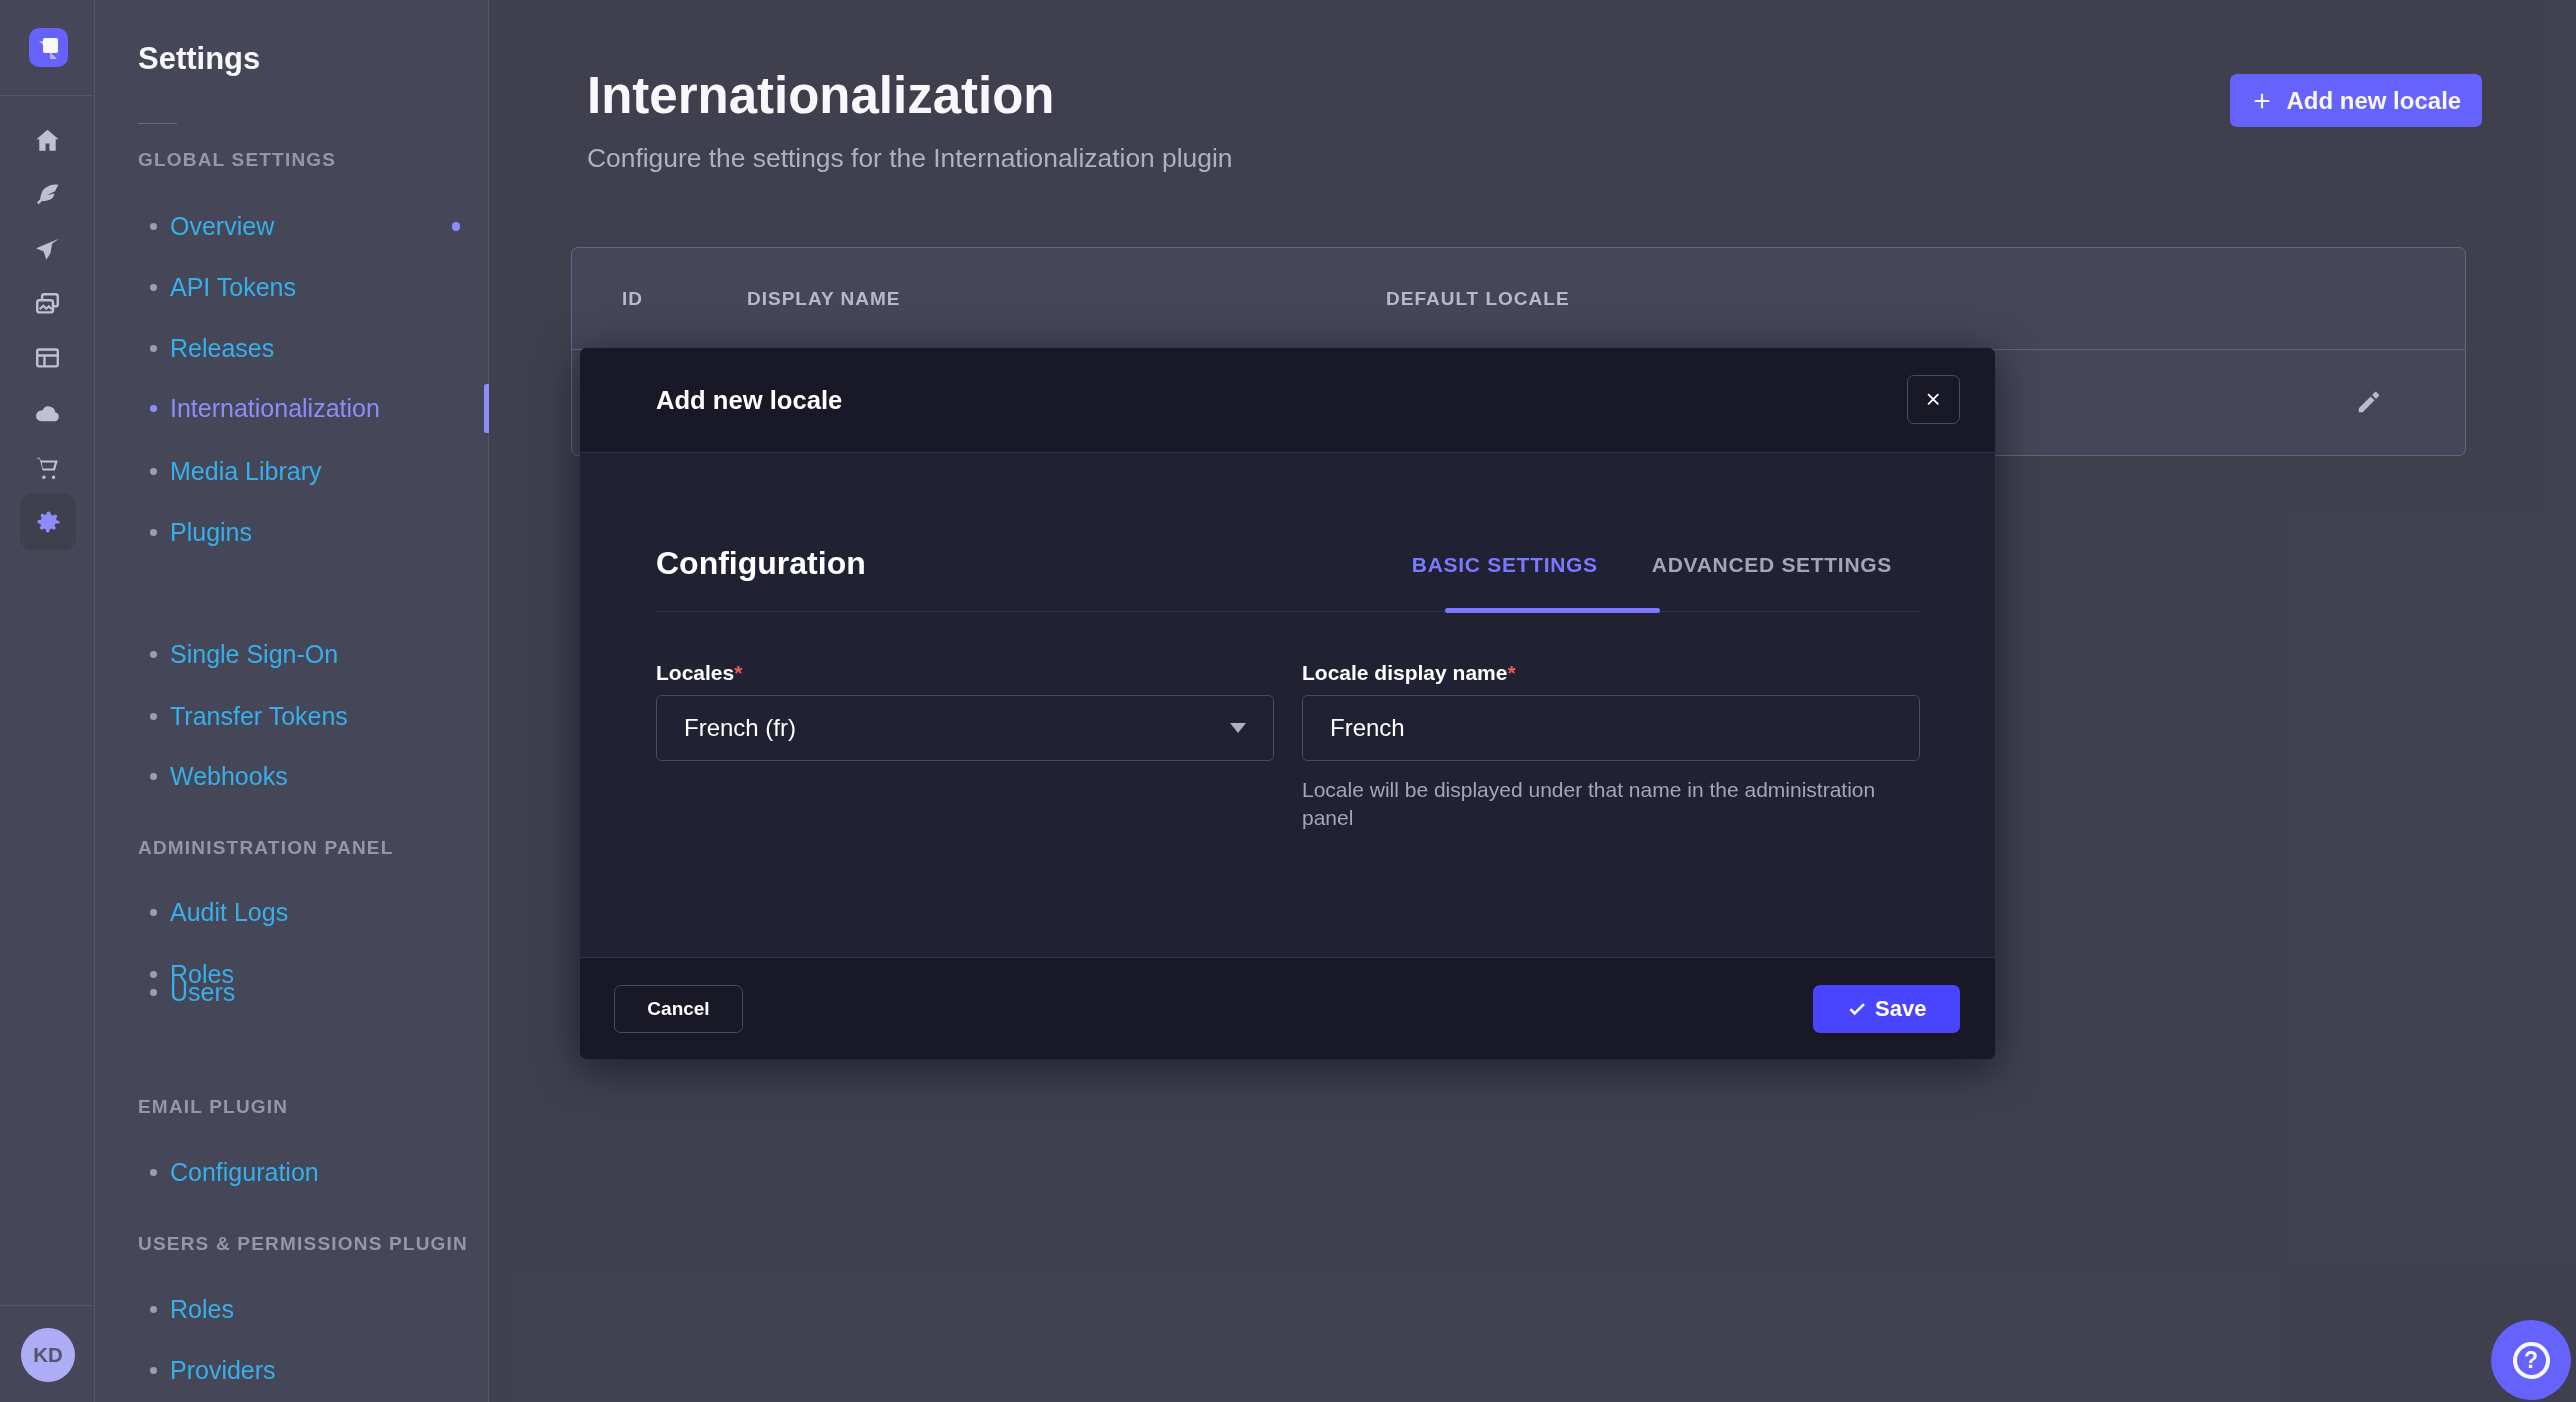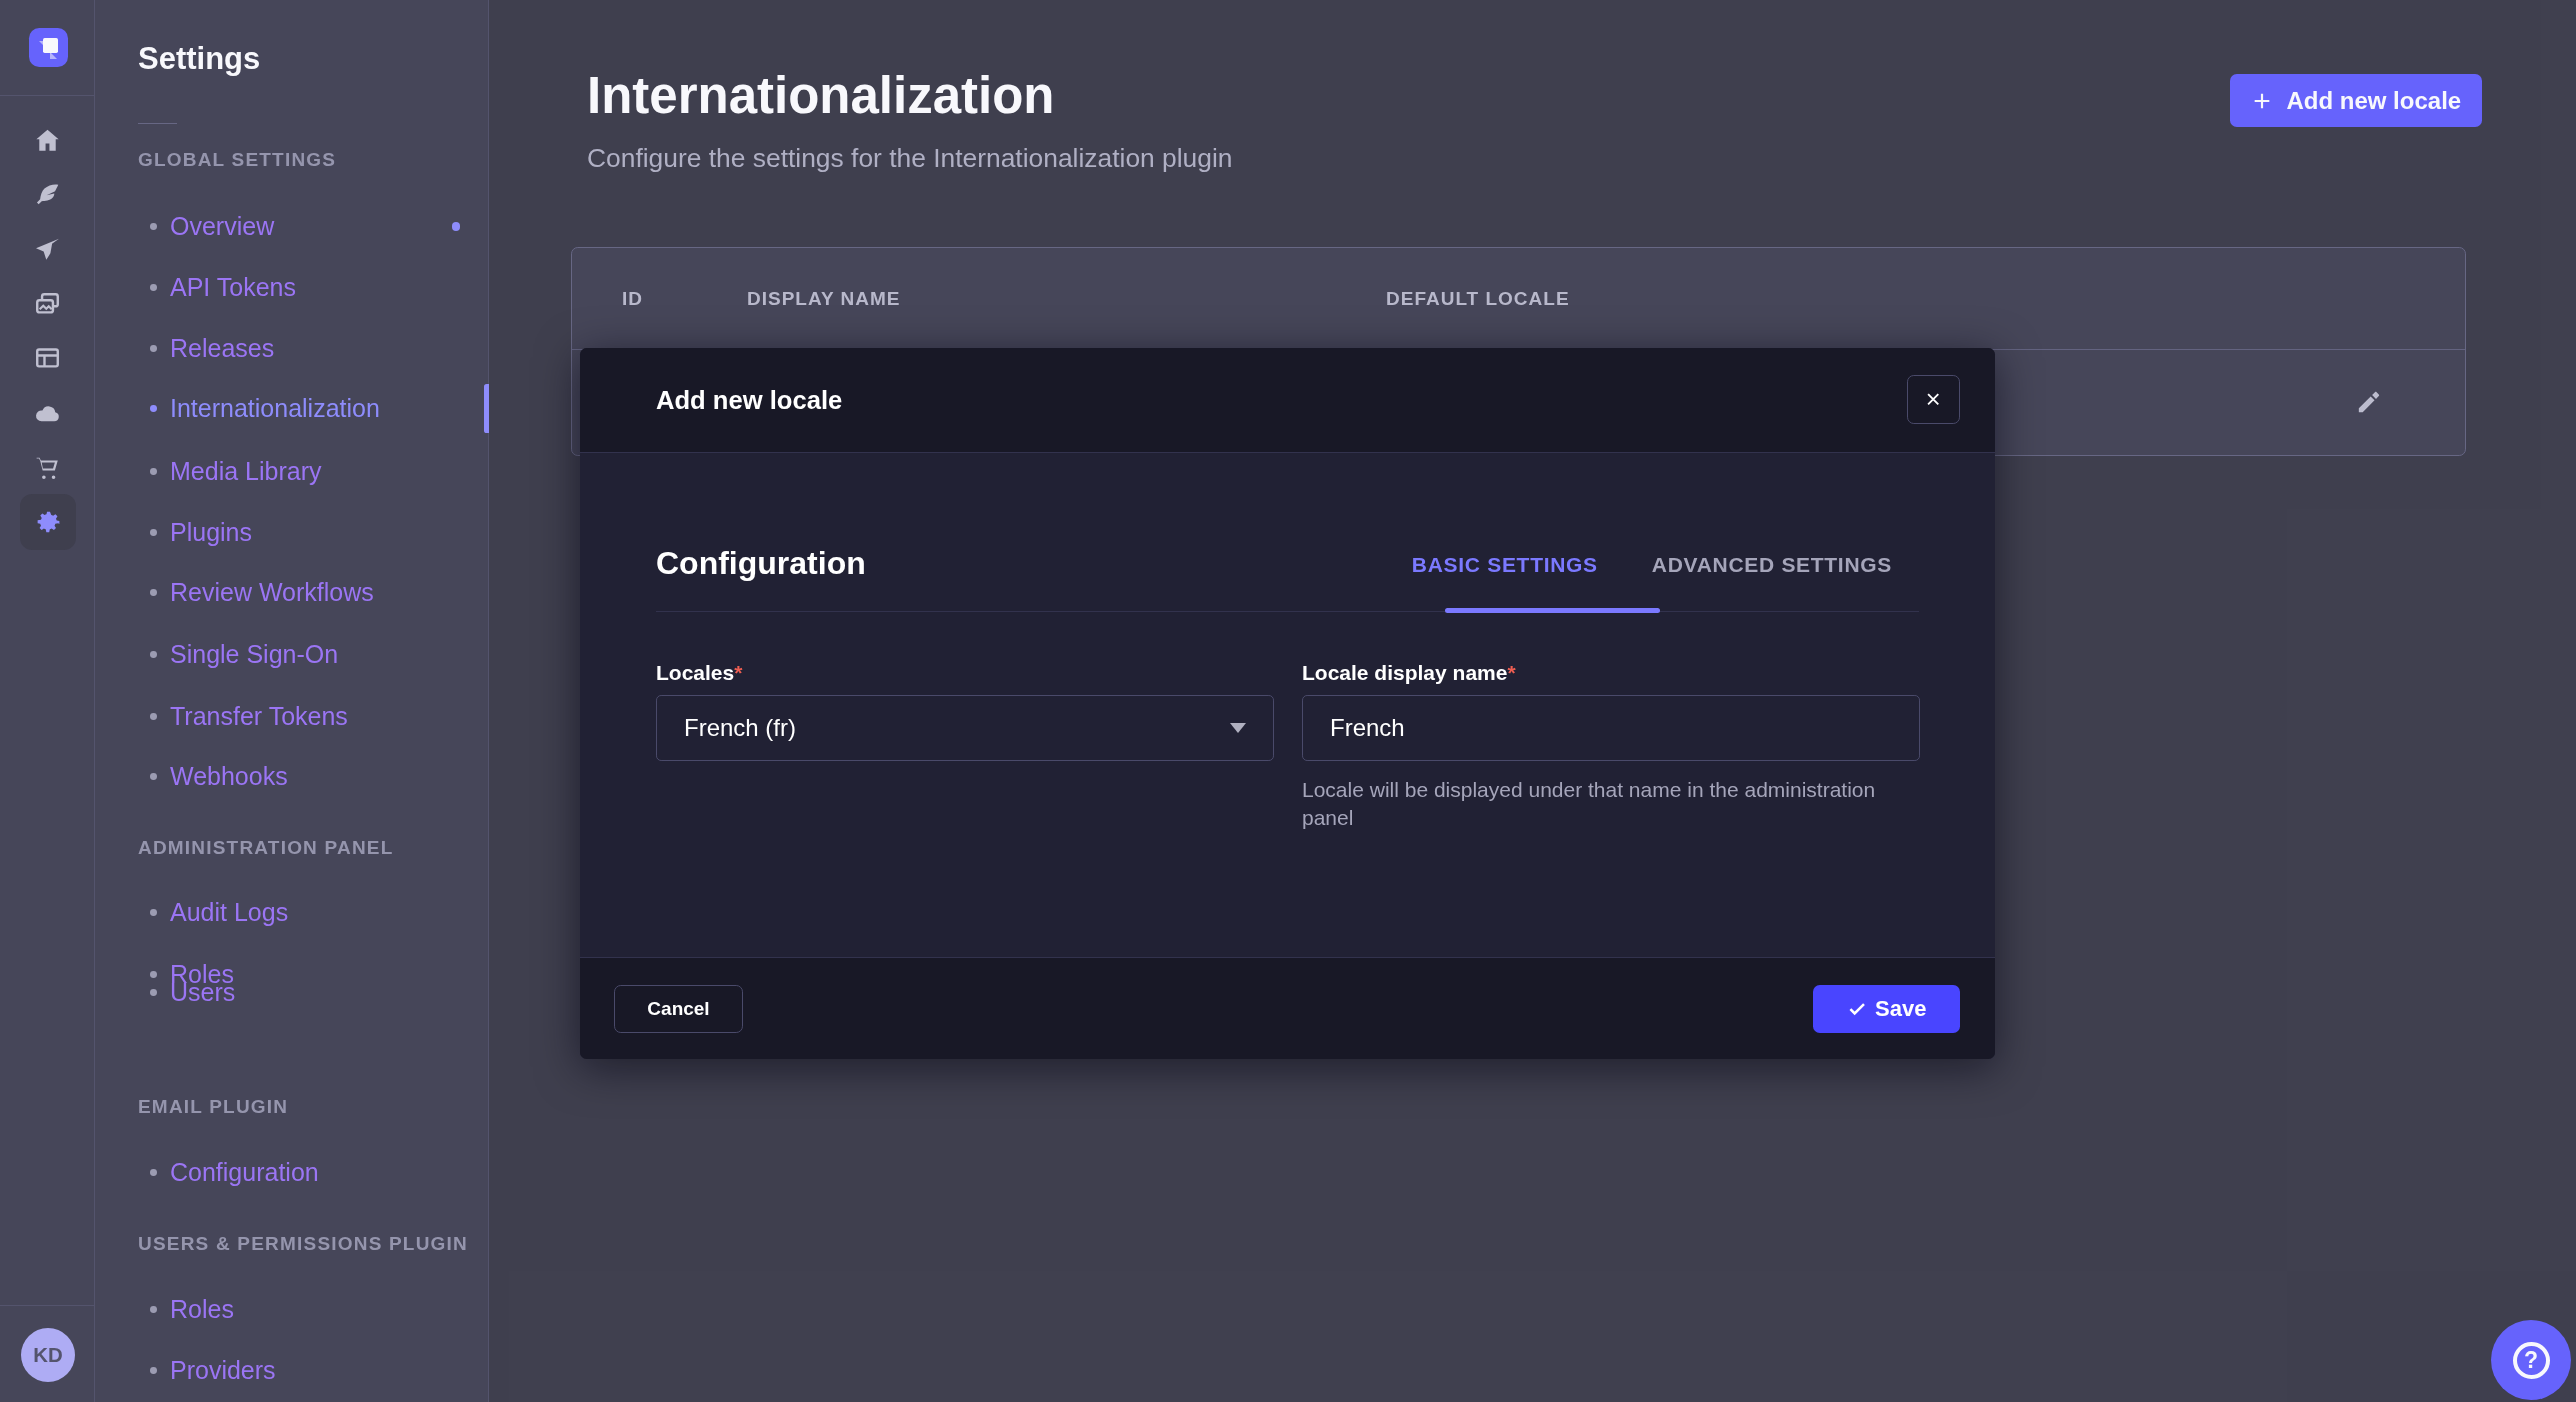--- a/index.html
+++ b/index.html
@@ -25,21 +25,21 @@
   .avatar-divider { position:absolute; left:0; top:1305px; width:95px; border-top:0.9px solid #32324d; }
   .avatar { position:absolute; left:21px; top:1328px; width:54px; height:54px; border-radius:50%; background:#a3a1f5; color:#32324d; font-size:20.4px; font-weight:bold; display:flex; align-items:center; justify-content:center; cursor:pointer; }
 
   
   .subnav { position:absolute; left:95px; top:0; width:394px; height:1402px; background:#212134; border-right:0.9px solid #32324d; z-index:2; }
   .subnav-title { position:absolute; left:43px; top:41px; font-size:31px; font-weight:bold; color:#ffffff; }
   .subnav-title-divider { position:absolute; left:43px; top:123px; width:39px; border-top:1.7px solid #4a4a6a; }
   .nav-section-label { position:absolute; left:43px; height:22px; line-height:22px; font-size:19px; font-weight:bold; letter-spacing:1.2px; color:#84849d; }
   .nav-item { position:absolute; left:0; width:394px; height:49px; line-height:49px; cursor:pointer; }
   .nav-item .bullet { position:absolute; left:55px; top:21px; width:6.8px; height:6.8px; border-radius:50%; background:#8c8ca3; }
-  .nav-item .lbl { position:absolute; left:75px; font-size:25px; color:#8b5cf6; white-space:nowrap; }
+  .nav-item .lbl { position:absolute; left:75px; font-size:25px; color:#0ea5e9; white-space:nowrap; }
   .nav-item.active .lbl { color:#7b79ff; }
   .nav-item.active .bullet { background:#7b79ff; }
   .nav-item .active-bar { position:absolute; right:0; top:0; width:5.1px; height:49px; background:#7b79ff; border-radius:2.6px 0 0 2.6px; }
   .nav-item .notif-dot { position:absolute; right:29px; top:20.4px; width:8.5px; height:8.5px; border-radius:50%; background:#7b79ff; }
 
   
   .main { position:absolute; left:491px; top:0; width:2085px; height:1402px; }
   .page-title { position:absolute; left:96px; top:66px; font-size:51px; font-weight:bold; color:#ffffff; }
   .page-subtitle { position:absolute; left:96px; top:143px; font-size:26.4px; color:#a5a5ba; }
   .add-btn { position:absolute; left:1739px; top:74px; width:252px; height:53px; background:#4945ff; border-radius:6.8px; display:flex; align-items:center; justify-content:center; gap:13.6px; color:#ffffff; font-size:24px; font-weight:bold; cursor:pointer; }
@@ -171,24 +171,20 @@
       <span class="active-bar"></span>
     </div>
   <div class="nav-item" style="top:447px">
       <span class="bullet"></span>
       <span class="lbl">Media Library</span>
     </div>
   <div class="nav-item" style="top:508px">
       <span class="bullet"></span>
       <span class="lbl">Plugins</span>
     </div>
-  <div class="nav-item" style="top:568px">
-      <span class="bullet"></span>
-      <span class="lbl">Review Workflows</span>
-    </div>
   <div class="nav-item" style="top:692px">
       <span class="bullet"></span>
       <span class="lbl">Transfer Tokens</span>
     </div>
   <div class="nav-item" style="top:630px">
       <span class="bullet"></span>
       <span class="lbl">Single Sign-On</span>
     </div>
   <div class="nav-item" style="top:752px">
       <span class="bullet"></span>

